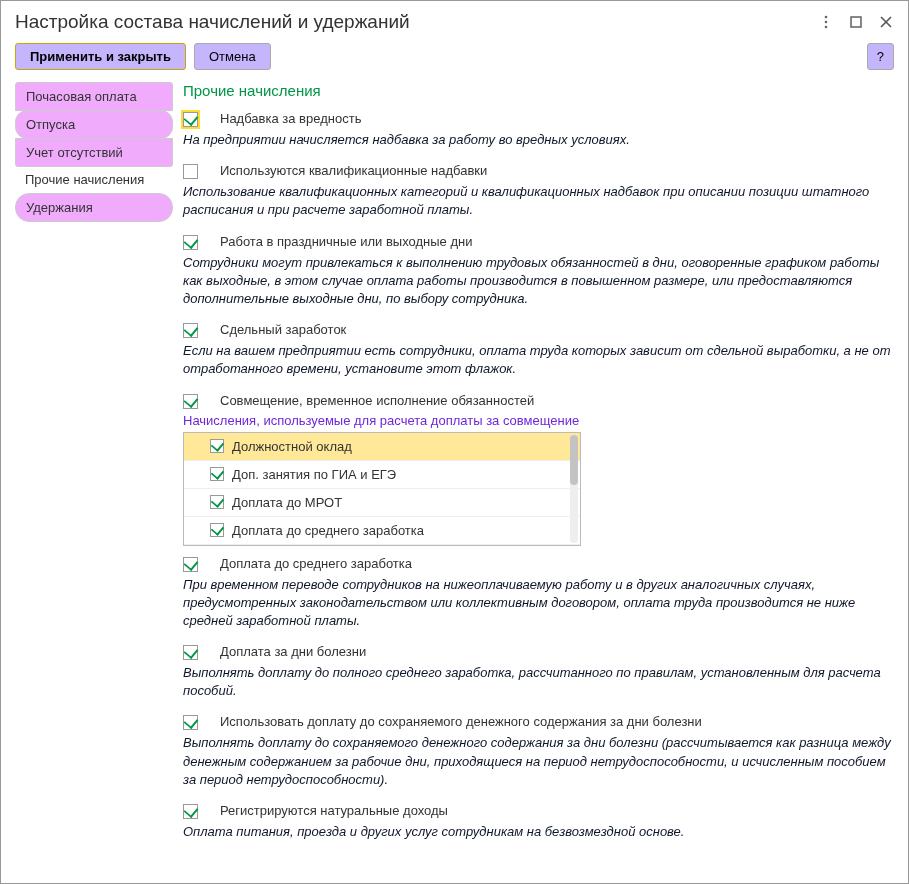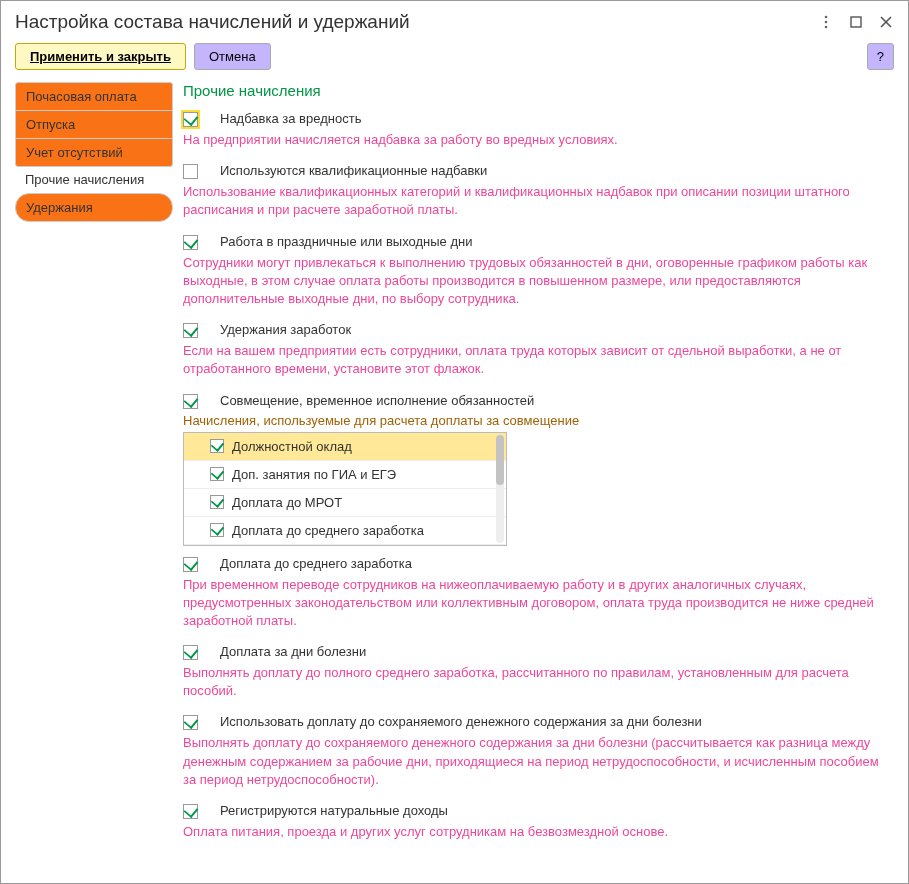--- a/index.html
+++ b/index.html
@@ -7,46 +7,46 @@
 .window { width: 909px; height: 884px; border: 1px solid #999; position: relative; padding: 10px 14px; background: #fff; }
 
 .titlebar { display: flex; align-items: center; justify-content: space-between; margin-bottom: 10px; gap: 16px; }
 .title { font-size: 19px; color: #333; }
 .winbtns { display: flex; gap: 14px; align-items: center; }
 .winbtn { width: 16px; height: 16px; cursor: pointer; display: flex; align-items: center; justify-content: center; color: #555; font-size: 14px; }
 .winbtn svg { display: block; }
 
 .toolbar { display: flex; align-items: center; gap: 8px; margin-bottom: 12px; }
 .btn { padding: 5px 14px; border: 1px solid #aaa; background: #c4b5fd; font-size: 13px; cursor: pointer; border-radius: 3px; }
-.btn-primary { background: #fef9c3; border-color: #c6a800; font-weight: bold; text-decoration: underline; }
+.btn-primary { background: #c4b5fd; border-color: #c6a800; font-weight: bold; }
 .btn-help { padding: 5px 9px; margin-left: auto; }
 
 .body { display: flex; gap: 10px; }
 .nav { width: 158px; flex-shrink: 0; }
 .nav-item { padding: 6px 10px; border: 1px solid transparent; cursor: pointer; font-size: 13px; color: #333; }
-.nav-item.boxed { border: 1px solid #ccc; border-radius: 2px; margin-bottom: -1px; background: #f97316; }
+.nav-item.boxed { border: 1px solid #ccc; border-radius: 2px; margin-bottom: -1px; background: #f0abfc; }
 .nav-item.top { border-radius: 3px 3px 0 0; }
-.nav-item.mid { border-radius: 1px; }
+.nav-item.mid { border-radius: 12px; }
 .nav-item.bot { border-radius: 0 0 3px 3px; }
 .nav-item.active { background: #fff; font-weight: normal; }
 .nav-item.plain { border: none; background: none; padding: 6px 10px; }
 
 .content { flex: 1; }
 .section-title { color: #009646; font-size: 15px; margin-bottom: 12px; }
 
 .checkrow { display: flex; align-items: flex-start; gap: 22px; margin-bottom: 4px; }
 .checkbox { width: 15px; height: 15px; border: 1px solid #999; flex-shrink: 0; position: relative; cursor: pointer; background: #fff; margin-top: 1px; }
 .checkbox.highlight { box-shadow: 0 0 0 2px #ffdd2d; }
 .checkbox.checked::after { content: ''; position: absolute; left: 2px; top: -1px; width: 8px; height: 11px; border: solid #009646; border-width: 0 2px 2px 0; transform: rotate(40deg) scaleY(0.85); }
 .check-label { font-size: 13px; color: #333; }
-.desc { color: #ec4899; font-size: 13px; margin: 3px 0 14px 0; line-height: 1.4; }
+.desc { color: #0f172a; font-size: 13px; margin: 3px 0 14px 0; line-height: 1.4; font-style: italic; }
 
 .listbox-wrap { margin: 4px 0 10px 0; }
-.listbox-label { color: #a16207; font-size: 13px; margin-bottom: 4px; }
-.listbox { border: 1px solid #bbb; width: 324px; position: relative; }
+.listbox-label { color: #6d28d9; font-size: 13px; margin-bottom: 4px; }
+.listbox { border: 1px solid #bbb; width: 398px; position: relative; }
 .list-item { display: flex; align-items: center; gap: 8px; padding: 6px 26px; font-size: 13px; border-bottom: 1px solid #eee; }
 .list-item:last-child { border-bottom: none; }
 .list-item.selected { background: #ffe999; }
 .list-check { width: 14px; height: 14px; border: 1px solid #999; position: relative; background: #fff; }
 .list-check.checked::after { content: ''; position: absolute; left: 2px; top: -1px; width: 7px; height: 10px; border: solid #009646; border-width: 0 2px 2px 0; transform: rotate(40deg) scaleY(0.85); }
 .scrollbar { position: absolute; right: 2px; top: 2px; bottom: 2px; width: 8px; background: #eee; border-radius: 4px; }
 .scroll-thumb { position: absolute; top: 0; width: 8px; height: 50px; background: #c3c3c3; border-radius: 4px; }
 </style>
 </head>
 <body>
@@ -109,21 +109,21 @@
       <div class="desc">Использование квалификационных категорий и квалификационных надбавок при описании позиции штатного расписания и при расчете заработной платы.</div>
 
       <div class="checkrow">
         <div class="checkbox checked"></div>
         <div class="check-label">Работа в праздничные или выходные дни</div>
       </div>
       <div class="desc">Сотрудники могут привлекаться к выполнению трудовых обязанностей в дни, оговоренные графиком работы как выходные, в этом случае оплата работы производится в повышенном размере, или предоставляются дополнительные выходные дни, по выбору сотрудника.</div>
 
       <div class="checkrow">
         <div class="checkbox checked"></div>
-        <div class="check-label">Удержания заработок</div>
+        <div class="check-label">Сдельный заработок</div>
       </div>
       <div class="desc">Если на вашем предприятии есть сотрудники, оплата труда которых зависит от сдельной выработки, а не от отработанного времени, установите этот флажок.</div>
 
       <div class="checkrow">
         <div class="checkbox checked"></div>
         <div class="check-label">Совмещение, временное исполнение обязанностей</div>
       </div>
 
       <div class="listbox-wrap">
         <div class="listbox-label">Начисления, используемые для расчета доплаты за совмещение</div>

